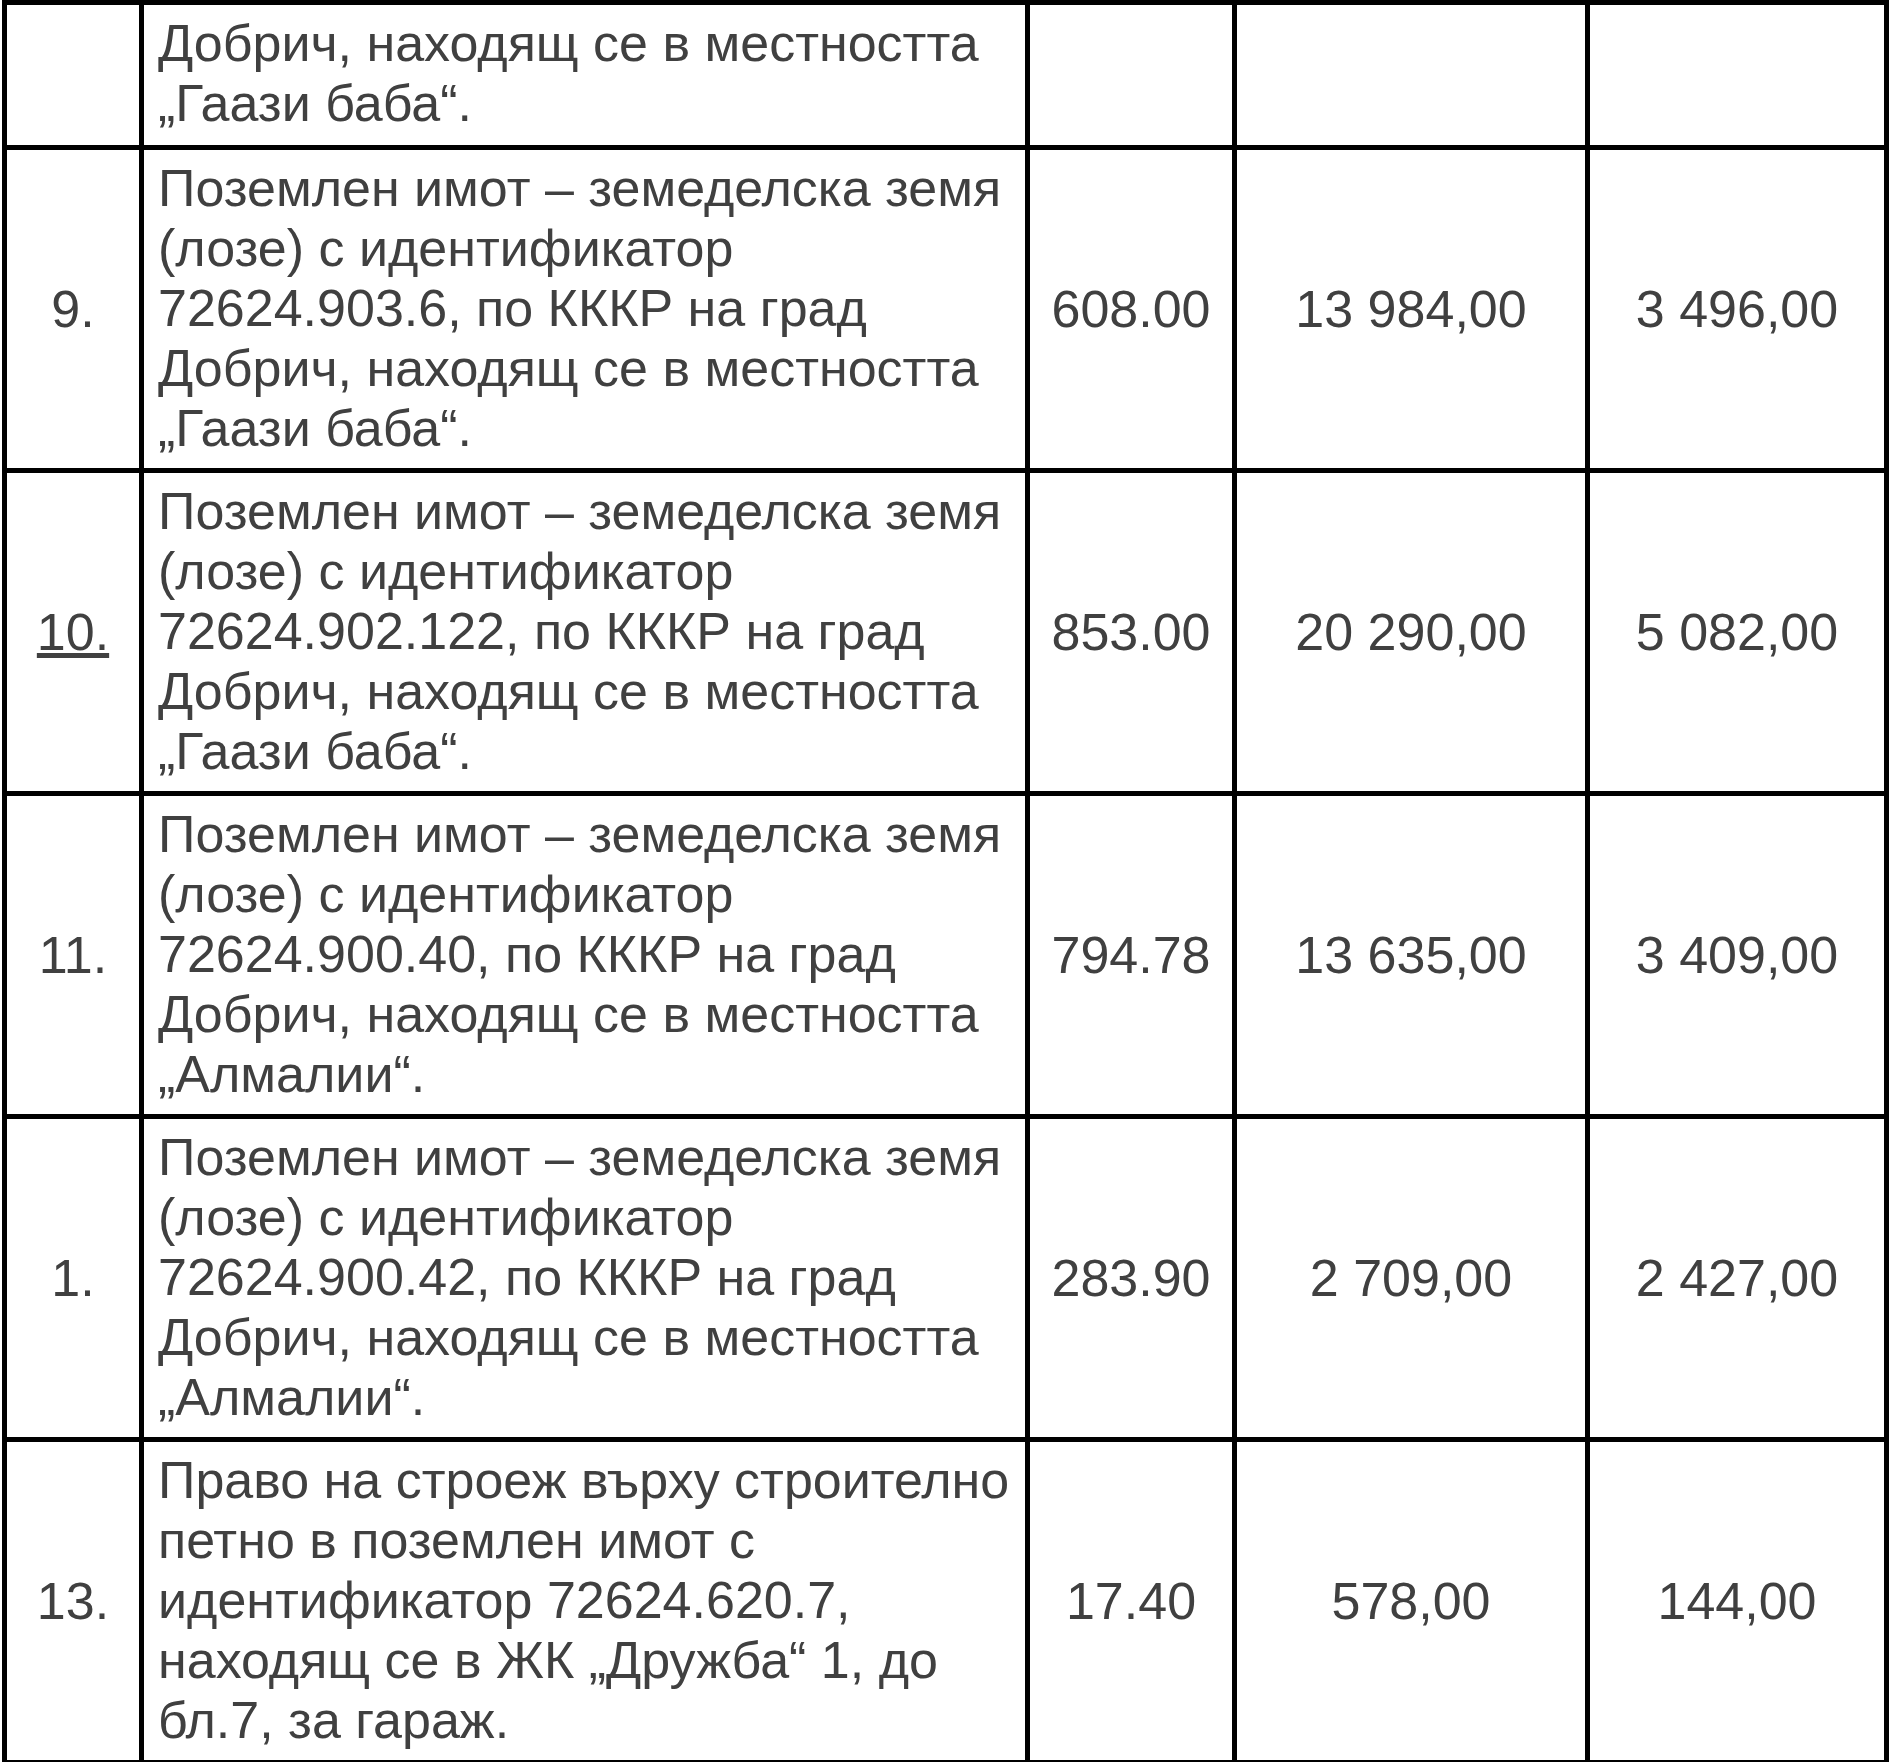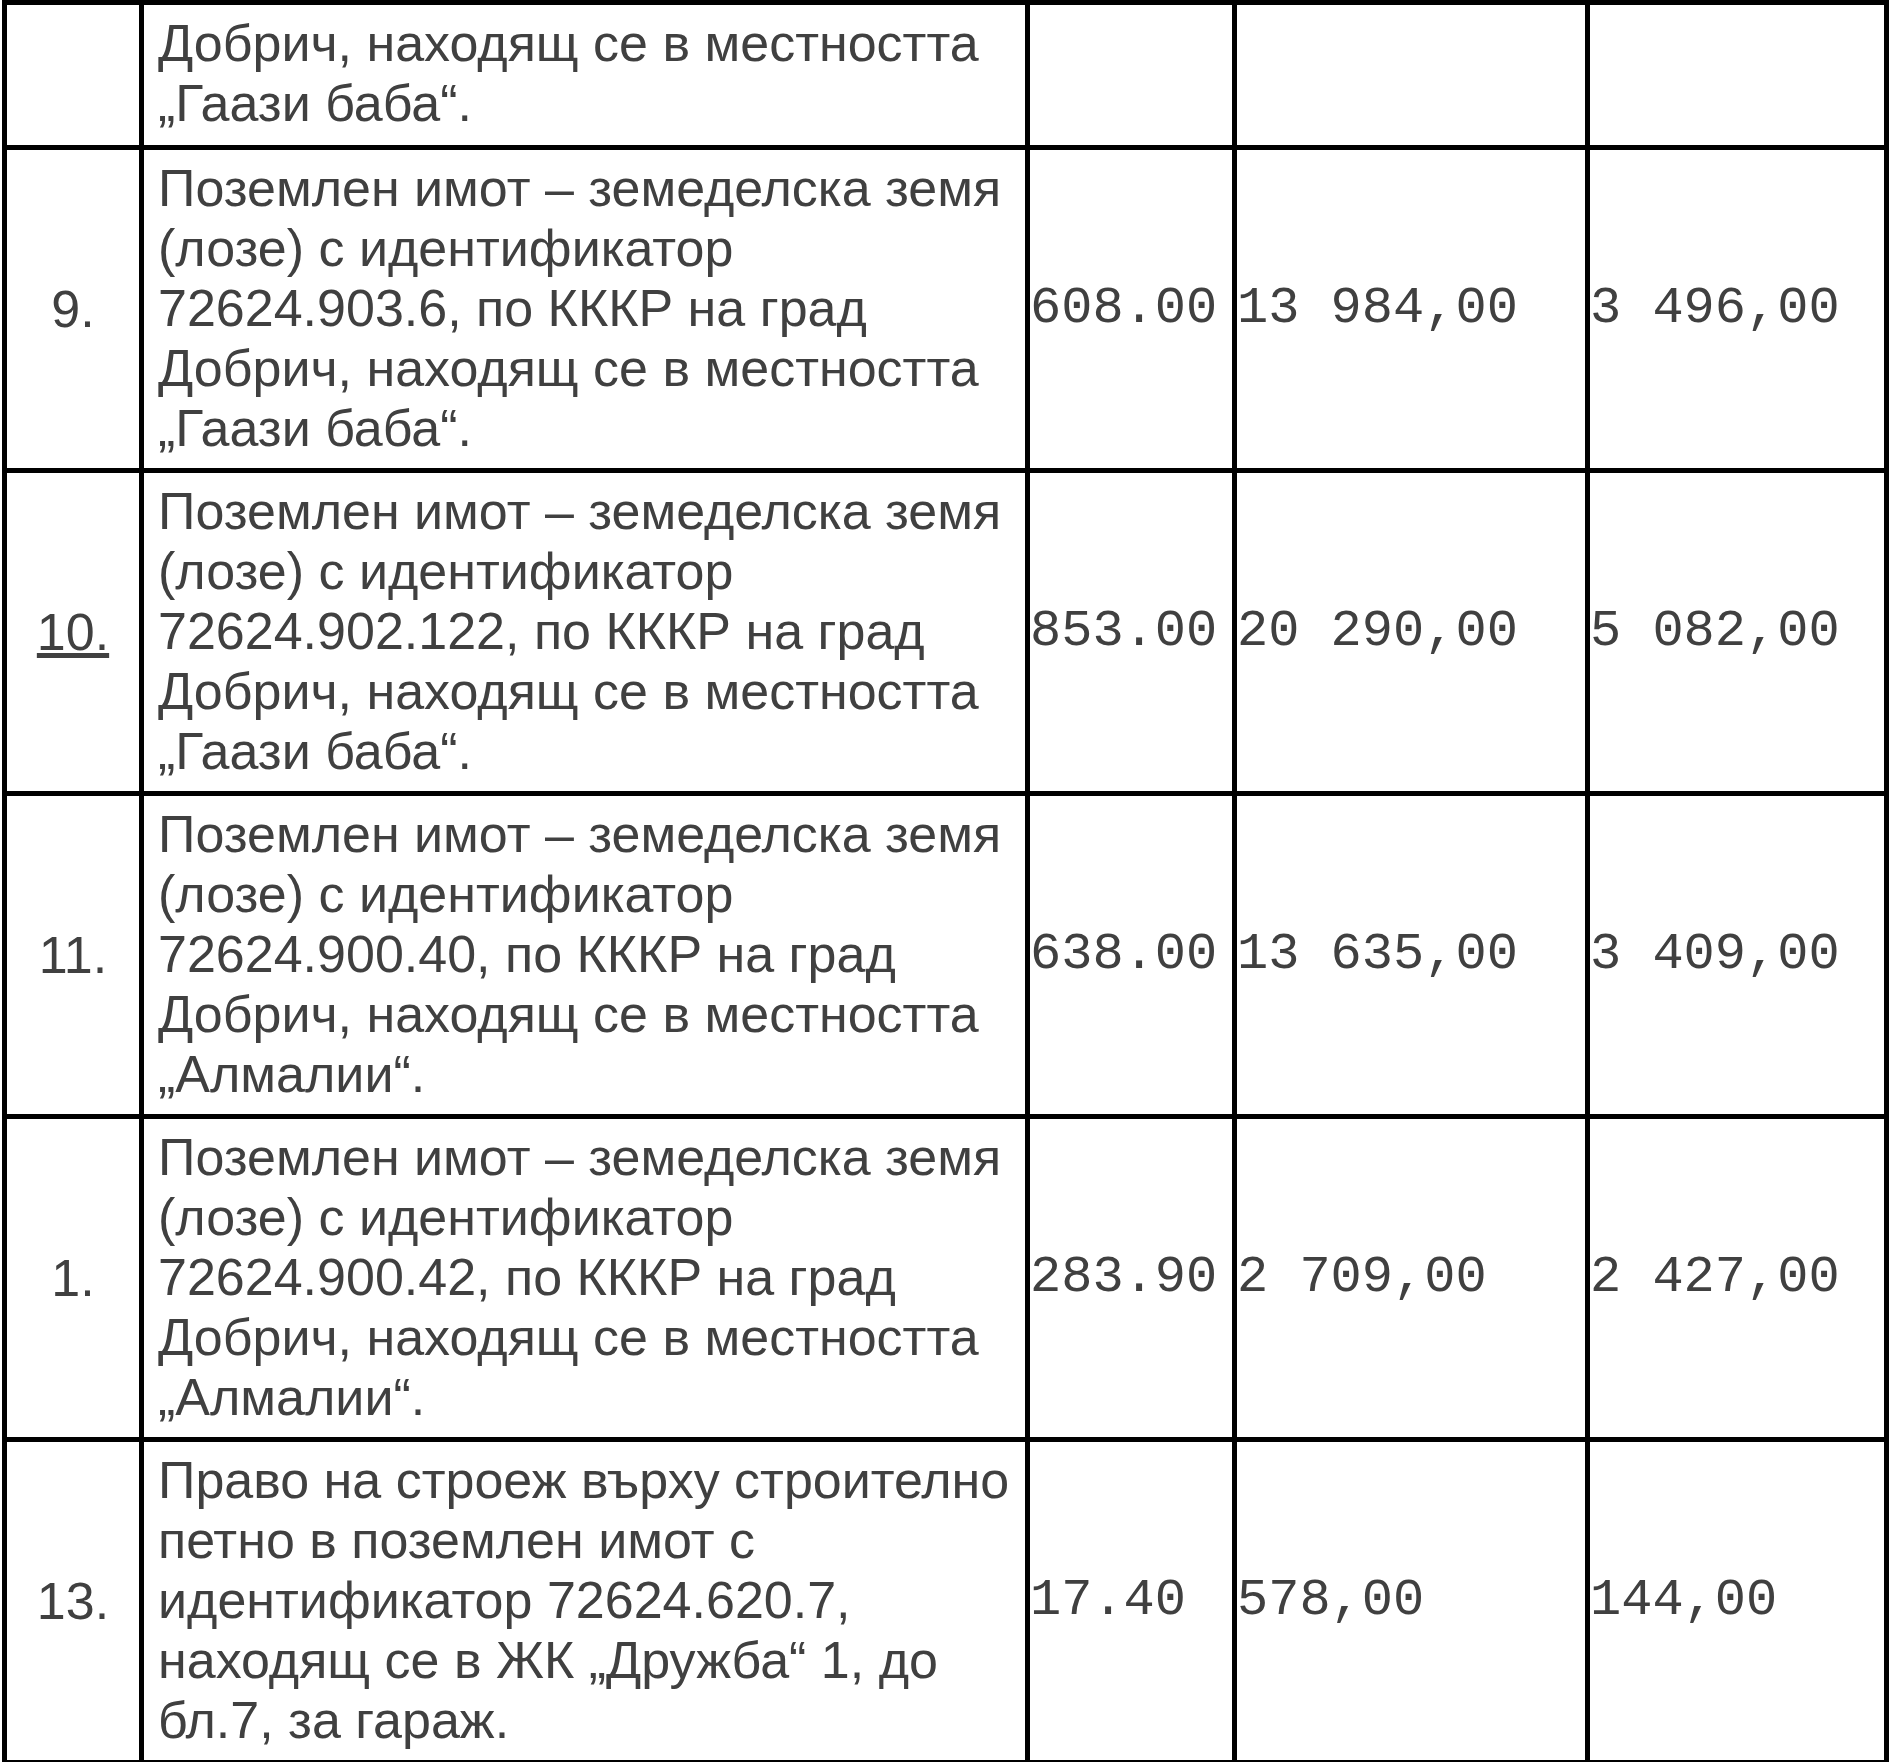--- a/index.html
+++ b/index.html
@@ -33,24 +33,24 @@
     padding: 0;
   }
   td.c-desc {
     vertical-align: top;
     text-align: left;
     padding: 8px 10px 0 14px;
     white-space: pre-line;
     letter-spacing: 0;
   }
   td.c-area, td.c-val1, td.c-val2 {
+    text-align: center;
     vertical-align: middle;
     padding: 0;
     white-space: nowrap;
-    font-family: Liberation Mono, monospace;
   }
   tr.row-partial { height: 145px; }
   tr.row-full    { height: 323px; }
 </style>
 </head>
 <body style="background: rgb(255, 255, 255);">
 
 <table class="doc-table" style="color: rgb(64, 64, 64);">
   <colgroup>
     <col style="width:137px">
@@ -90,21 +90,21 @@
     <td class="c-val1" style="border-color: rgb(0, 0, 0);">20 290,00</td>
     <td class="c-val2" style="border-color: rgb(0, 0, 0);">5 082,00</td>
   </tr>
       <tr class="row-full">
     <td class="c-num" style="border-color: rgb(0, 0, 0);">11.</td>
     <td class="c-desc" style="border-color: rgb(0, 0, 0);">Поземлен имот – земеделска земя
 (лозе) с идентификатор
 72624.900.40, по КККР на град
 Добрич, находящ се в местността
 „Алмалии“.</td>
-    <td class="c-area" style="border-color: rgb(0, 0, 0);">638.00</td>
+    <td class="c-area" style="border-color: rgb(0, 0, 0);">794.78</td>
     <td class="c-val1" style="border-color: rgb(0, 0, 0);">13 635,00</td>
     <td class="c-val2" style="border-color: rgb(0, 0, 0);">3 409,00</td>
   </tr>
       <tr class="row-full">
     <td class="c-num" style="border-color: rgb(0, 0, 0);">1.</td>
     <td class="c-desc" style="border-color: rgb(0, 0, 0);">Поземлен имот – земеделска земя
 (лозе) с идентификатор
 72624.900.42, по КККР на град
 Добрич, находящ се в местността
 „Алмалии“.</td>

